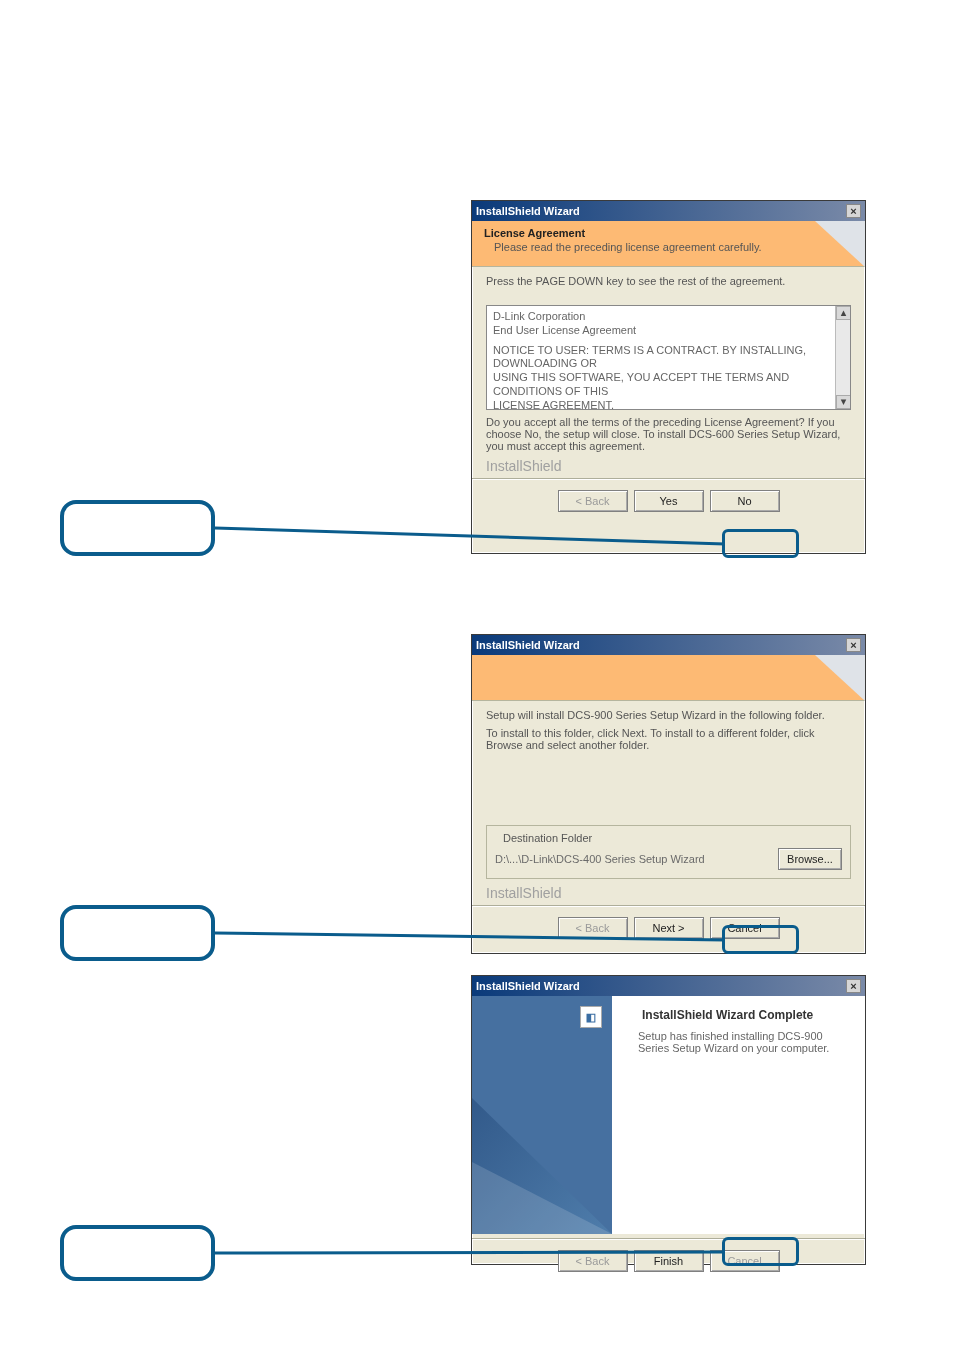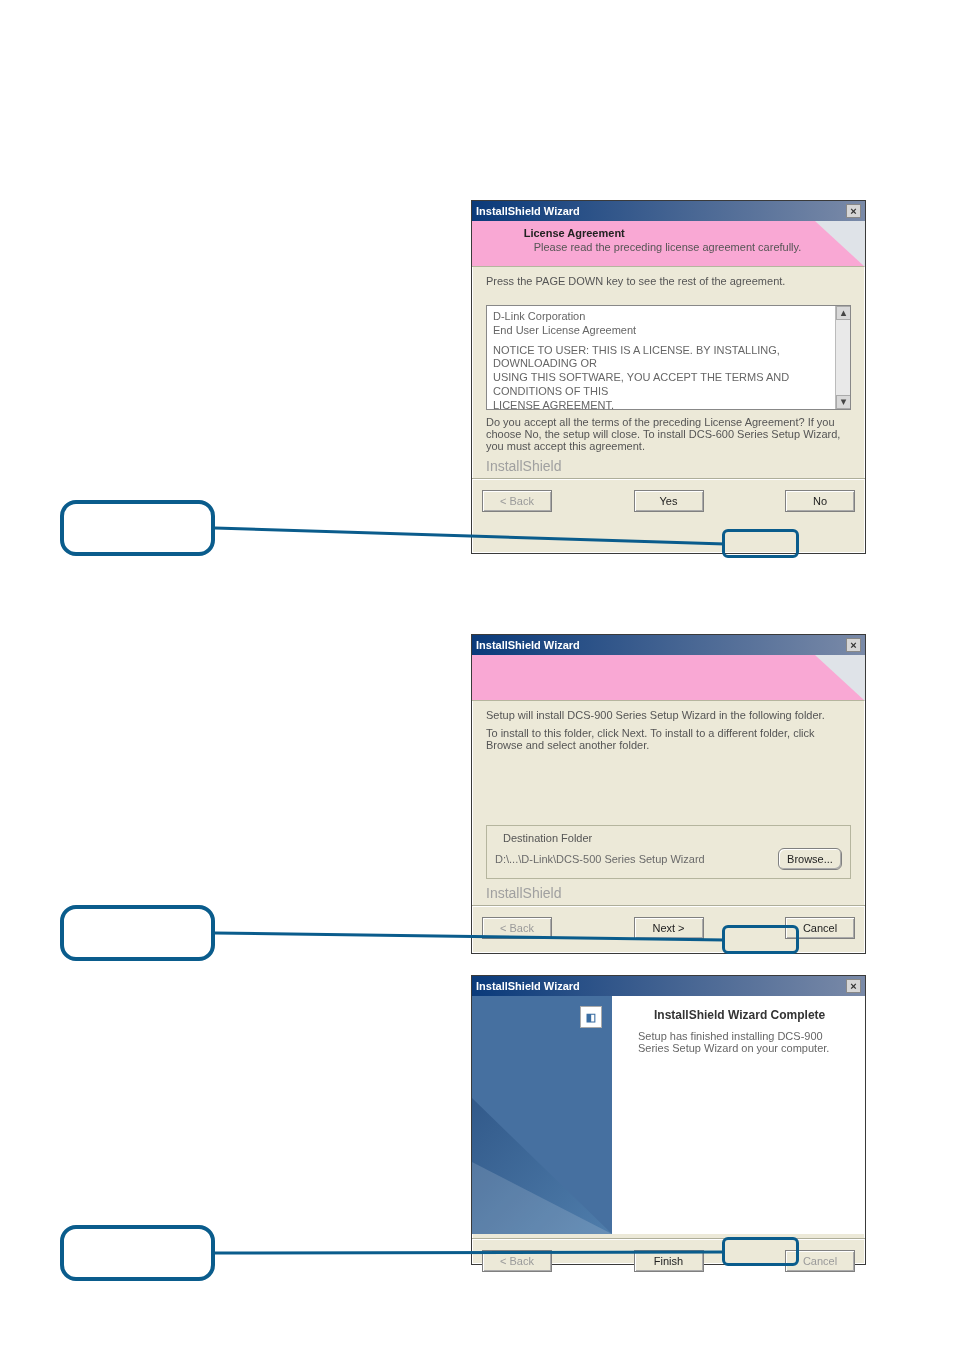--- a/index.html
+++ b/index.html
@@ -32,22 +32,22 @@
     display:flex;align-items:center;justify-content:space-between;
     height:20px;
     background:linear-gradient(90deg,var(--titlebar1),var(--titlebar2));
     color:#fff;font-weight:bold;padding:0 4px;
   }
   .titlebar .closex{
     width:15px;height:14px;line-height:12px;text-align:center;
     background:#d6d6d6;color:#333;border:1px solid #888;font-weight:bold;
   }
   .banner{
-    display:flex;justify-content:center;align-items:flex-start;
-    background:#f9a8d4;padding:6px 24px 8px 12px;border-bottom:1px solid var(--panelline);
+    display:flex;justify-content:flex-start;align-items:flex-start;
+    background:#fdba74;padding:6px 24px 8px 12px;border-bottom:1px solid var(--panelline);
     position:relative;min-height:46px;
   }
   .banner .corner{
     position:absolute;right:0;top:0;width:50px;height:46px;
     background:#dfe3e8;
     clip-path:polygon(100% 0,100% 100%,0 0);
   }
   .banner-title{font-weight:bold;color:#222;}
   .banner-sub{color:#555;margin:2px 0 0 10px;}
   .body{padding:8px 14px 6px 14px;color:#555;}
@@ -61,21 +61,21 @@
   .scroll-up{top:0;}
   .scroll-down{bottom:0;}
   .group{
     border:1px solid var(--panelline);padding:6px 8px 8px 8px;margin-top:4px;
   }
   .group-label{margin:-12px 0 4px 4px;background:var(--panel);display:inline-block;padding:0 4px;color:#555;}
   .path{color:#6a6a6a;}
   .groove{height:1px;border-top:1px solid #aeae9a;border-bottom:1px solid #fff;margin:4px 0;}
   .footer-brand{color:#a0a0a0;padding:0 14px;font-size:14px;}
   .buttons{
-    display:flex;justify-content:space-between;padding:6px 10px 10px 10px;
+    display:flex;justify-content:center;gap:6px;padding:6px 10px 10px 10px;
   }
   .btn{
     min-width:70px;height:22px;line-height:20px;text-align:center;
     background:var(--btnface);border:1px solid var(--btnshadow);
     box-shadow:inset 1px 1px 0 #fff, inset -1px -1px 0 #aaa;
     color:#222;cursor:pointer;
   }
   .btn.disabled{color:#9a9a9a;cursor:default;}
   .halo{
     position:absolute;border:3px solid var(--accent);border-radius:6px;
@@ -100,21 +100,21 @@
     content:'';position:absolute;left:0;bottom:0;width:140px;height:120px;
     background:rgba(255,255,255,.15);
     clip-path:polygon(0 40%,100% 100%,0 100%);
   }
   .leftbadge{
     position:absolute;right:10px;top:10px;width:22px;height:22px;
     background:#fff;border:1px solid #aaa;
     display:flex;align-items:center;justify-content:center;color:#3b6ea3;font-weight:bold;
   }
   .completebody{margin-left:150px;padding:12px 16px;}
-  .completebody h3{margin:0 0 8px 16px;font-size:12px;font-weight:bold;color:#333;}
+  .completebody h3{margin:0 0 8px 4px;font-size:12px;font-weight:bold;color:#333;}
   .completebody p{color:#666;margin:0;}
 </style>
 </head>
 <body>
 <div class="page">
 
 <div class="dialog" style="left:471px;top:200px;height:354px;">
   <div class="titlebar">
     <span>InstallShield Wizard</span>
     <span class="closex">×</span>
@@ -125,21 +125,21 @@
       <div class="banner-sub">Please read the preceding license agreement carefully.</div>
     </div>
     <div class="corner"></div>
   </div>
   <div class="body">
     <div style="margin-bottom:18px;">Press the PAGE DOWN key to see the rest of the agreement.</div>
     <div class="licensebox">
       <div>D-Link Corporation</div>
       <div>End User License Agreement</div>
       <div style="height:6px;"></div>
-      <div>NOTICE TO USER:  THIS IS A LICENSE.  BY INSTALLING, DOWNLOADING OR</div>
+      <div>NOTICE TO USER:  TERMS IS A CONTRACT.  BY INSTALLING, DOWNLOADING OR</div>
       <div>USING THIS SOFTWARE, YOU ACCEPT THE TERMS AND CONDITIONS OF THIS</div>
       <div>LICENSE AGREEMENT.</div>
 
       <div class="scroll">
         <div class="scroll-up">▴</div>
         <div class="scroll-down">▾</div>
       </div>
     </div>
     <div style="margin-top:6px;">Do you accept all the terms of the preceding License Agreement?  If you choose No, the setup will close.  To install DCS-600 Series Setup Wizard, you must accept this agreement.</div>
   </div>
@@ -167,22 +167,22 @@
   <div class="banner">
     <div class="corner"></div>
   </div>
   <div class="body">
     <div style="margin-bottom:6px;">Setup will install DCS-900 Series Setup Wizard in the following folder.</div>
     <div>To install to this folder, click Next. To install to a different folder, click Browse and select another folder.</div>
     <div style="height:70px;"></div>
     <div class="group">
       <div class="group-label">Destination Folder</div>
       <div style="display:flex;justify-content:space-between;align-items:center;">
-        <span class="path">D:\...\D-Link\DCS-500 Series Setup Wizard</span>
-        <span class="btn" style="min-width:64px;border-radius:6px;">Browse...</span>
+        <span class="path">D:\...\D-Link\DCS-400 Series Setup Wizard</span>
+        <span class="btn" style="min-width:64px;">Browse...</span>
       </div>
     </div>
   </div>
   <div class="footer-brand">InstallShield</div>
   <div class="groove"></div>
   <div class="buttons">
     <div class="btn disabled">&lt; Back</div>
     <div class="btn">Next &gt;</div>
     <div class="btn">Cancel</div>
   </div>

